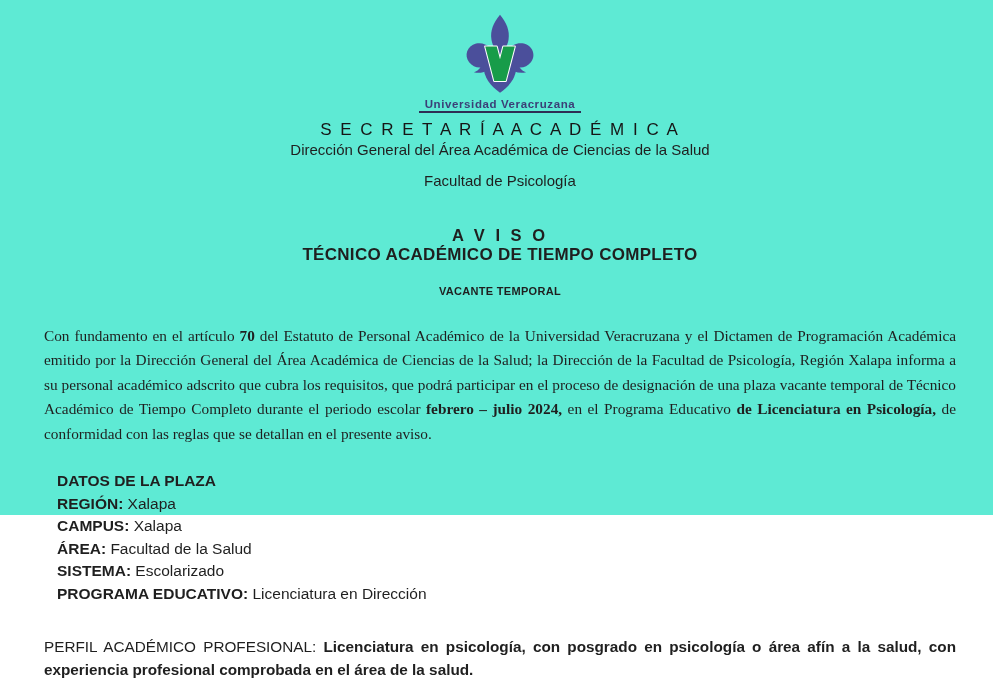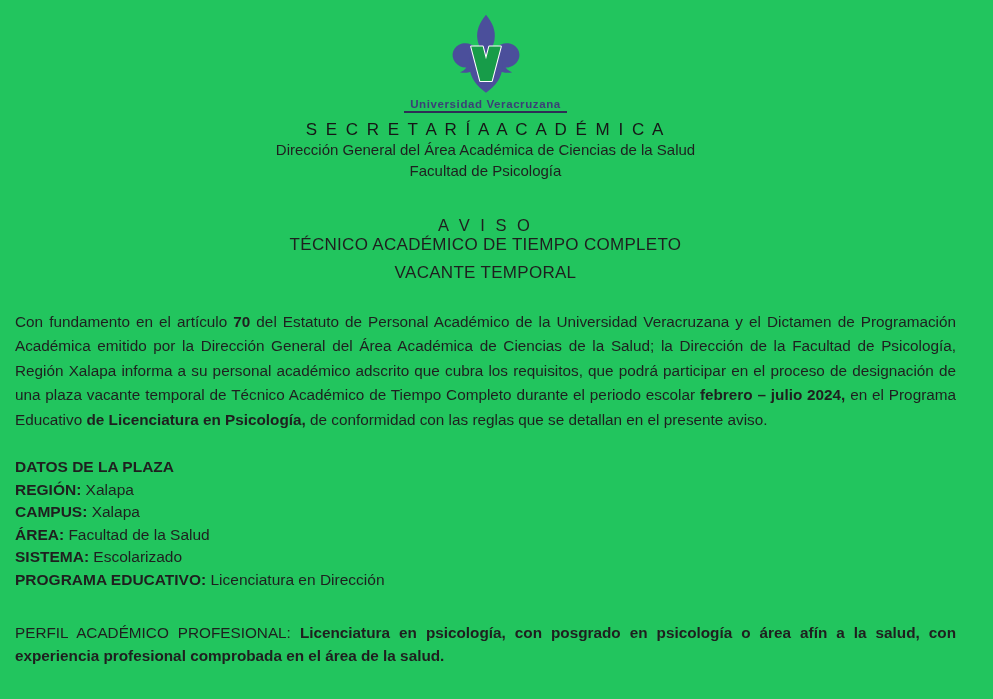--- a/index.html
+++ b/index.html
@@ -6,23 +6,23 @@
   html, body { background: #ffffff; }
   body {
     width: 993px;
     height: 699px;
     font-family: "Liberation Sans", sans-serif;
     color: #1f1f1f;
     overflow: hidden;
   }
   .page {
     width: 993px;
-    height: 699px;
-    padding: 14px 37px 0 15px;
-    background: #22c55e;
+    height: 515px;
+    padding: 14px 37px 0 44px;
+    background: #5eead4;
   }
 
   
   .logo-block { text-align: center; }
   .logo-inner { display: inline-block; text-align: center; }
   .logo-svg { display: block; margin: 0 auto; width: 96px; height: 80px; }
   .logo-caption {
     display: inline-block;
     margin-top: 1px;
     padding: 0 6px 1px 6px;
@@ -35,39 +35,40 @@
 
   
   .header-block { text-align: center; margin-top: 7px; }
   .hdr-line1 {
     font-size: 17px;
     letter-spacing: 2px;
     color: #161616;
     font-weight: normal;
   }
   .hdr-line2 { font-size: 15px; margin-top: 1px; }
-  .hdr-line3 { font-size: 15px; margin-top: 4px; }
+  .hdr-line3 { font-size: 15px; margin-top: 14px; }
 
   
-  .title-block { text-align: center; margin-top: 37px; font-weight: normal; }
+  .title-block { text-align: center; margin-top: 37px; font-weight: bold; }
   .title-line1 { font-size: 16.5px; letter-spacing: 3px; }
   .title-line2 { font-size: 17px; letter-spacing: 0.3px; }
-  .title-line3 { font-size: 17px; margin-top: 8px; letter-spacing: 0.3px; }
+  .title-line3 { font-size: 11px; margin-top: 20px; letter-spacing: 0.3px; }
 
   
   .intro {
     margin-top: 27px;
     font-size: 15.3px;
     line-height: 24.4px;
     text-align: justify;
+    font-family: Liberation Serif, serif;
   }
   .intro b, .perfil b { font-weight: bold; }
 
   
-  .plaza { margin-top: 24px; font-size: 15.5px; line-height: 22.6px; }
+  .plaza { margin-top: 24px; font-size: 15.5px; line-height: 22.6px; margin-left: 13px; }
   .plaza-heading { font-weight: bold; }
   .plaza-row b { font-weight: bold; }
 
   
   .perfil {
     margin-top: 29px;
     font-size: 15.3px;
     line-height: 23px;
     text-align: justify;
   }

